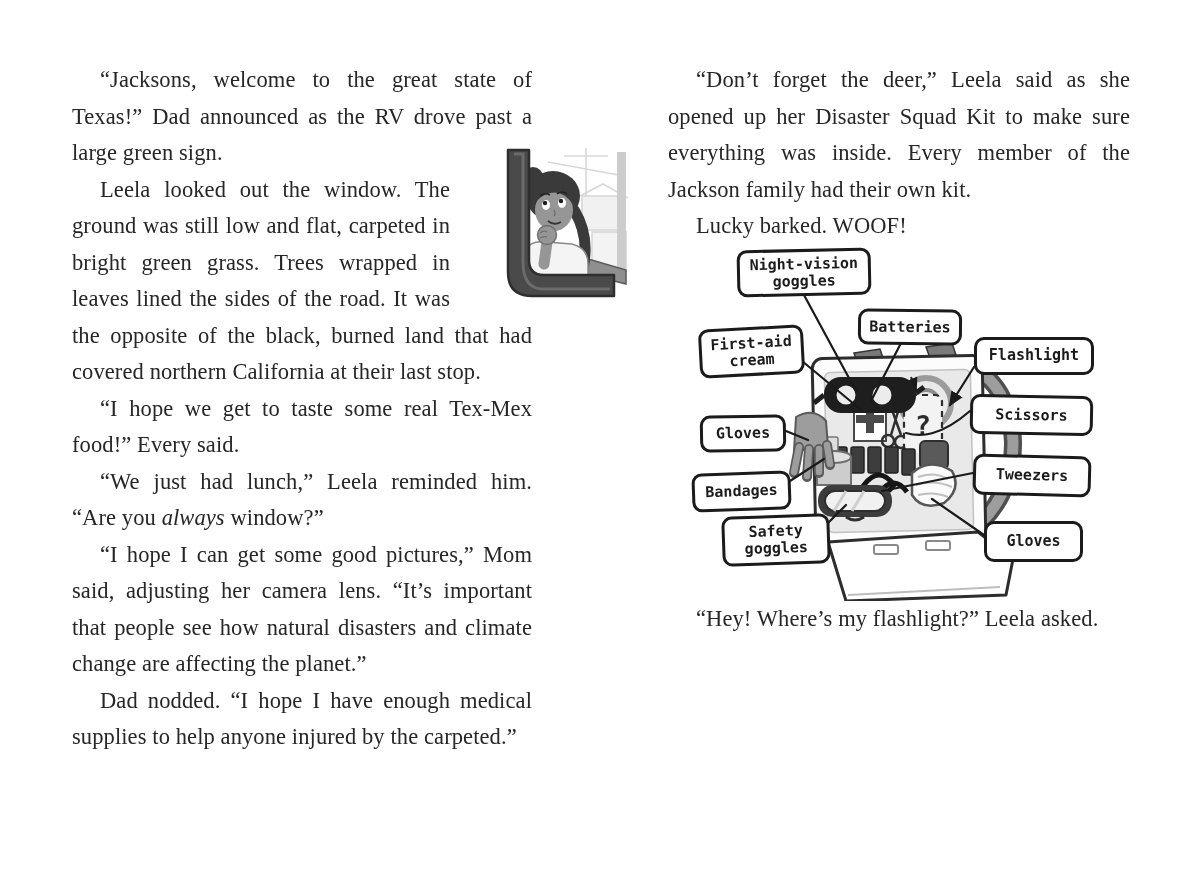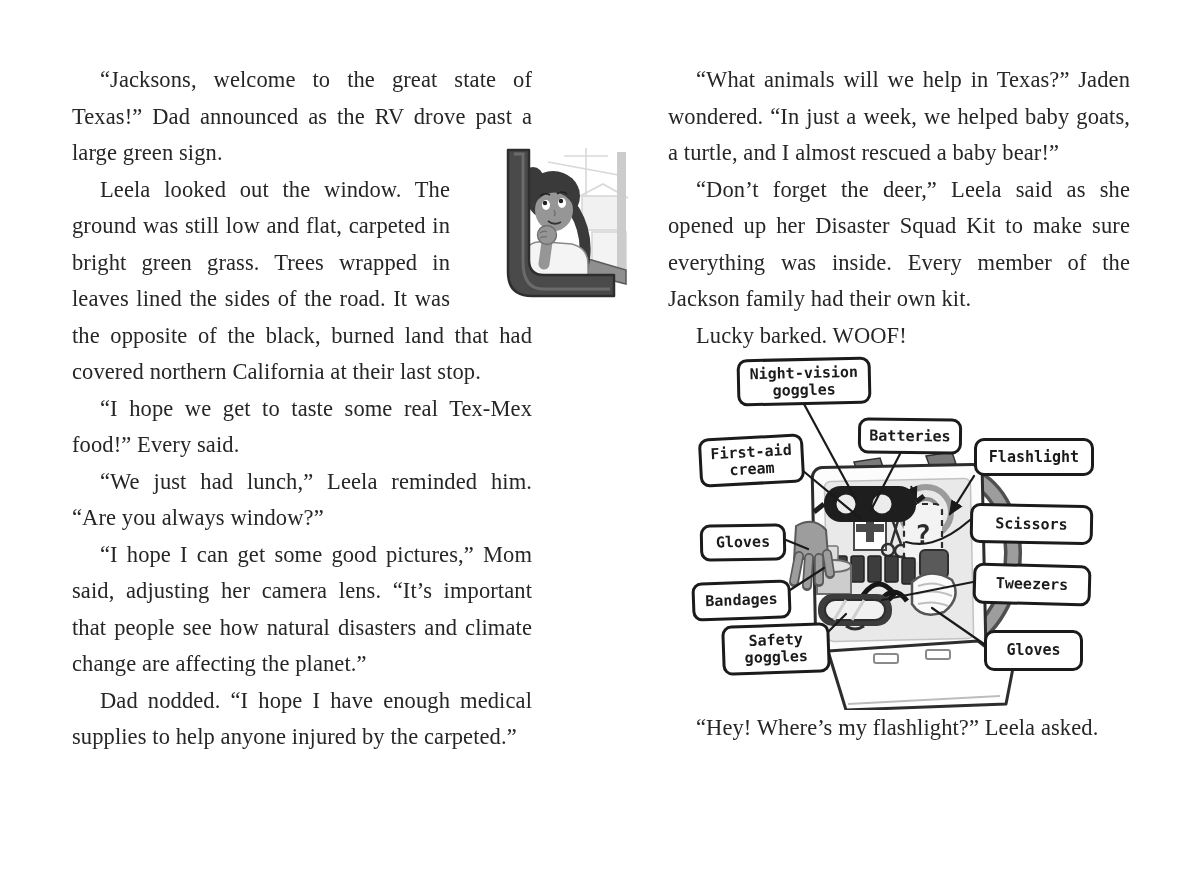--- a/index.html
+++ b/index.html
@@ -3,38 +3,38 @@
 <meta charset="utf-8">
 <style>
   html,body{margin:0;padding:0;background:#ffffff;}
   .spread{position:relative;width:1200px;height:788px;background:#ffffff;overflow:hidden;
           font-family:"Liberation Serif", serif;color:#262626;}
   .page{position:absolute;top:62px;height:790px;}
   .page-left{left:72px;width:460px;}
   .page-right{left:668px;width:462px;}
   .para{margin:0;font-size:22.5px;line-height:36.5px;text-align:justify;
         text-indent:28px;letter-spacing:0.1px;}
-  .italic{}
+  .italic{font-style:italic;}
   .page-num{position:absolute;top:746px;left:0;width:100%;text-align:center;
             font-family:"DejaVu Sans Mono", monospace;font-weight:bold;
             font-size:18px;color:#8d929a;}
   
   .float-art{float:right;width:140px;height:168px;margin:-28px -70px 2px 12px;}
   
   .kit-illo{position:relative;width:462px;height:356px;}
   .kit-svg{position:absolute;left:0;top:0;width:462px;height:356px;}
   .kit-label{position:absolute;display:flex;align-items:center;justify-content:center;
              box-sizing:border-box;text-align:center;background:#ffffff;
              border:3px solid #1b1b1b;border-radius:10px;
              font-family:"DejaVu Sans Mono", monospace;font-weight:bold;
              font-size:15px;line-height:17px;color:#1b1b1b;padding:2px 5px;}
   .lbl-night{left:69px;top:4px;width:134px;height:47px;transform:rotate(-1.2deg);}
   .lbl-batt{left:190px;top:64px;width:104px;height:36px;transform:rotate(0.6deg);}
   .lbl-cream{left:31px;top:82px;width:105px;height:49px;transform:rotate(-3deg);}
-  .lbl-flash{left:306px;top:84px;width:120px;height:38px;}
+  .lbl-flash{left:306px;top:92px;width:120px;height:38px;}
   .lbl-glove{left:32px;top:170px;width:86px;height:37px;transform:rotate(-1deg);}
   .lbl-sciss{left:302px;top:150px;width:123px;height:40px;transform:rotate(1deg);}
   .lbl-band{left:24px;top:227px;width:99px;height:39px;transform:rotate(-2deg);}
   .lbl-tweez{left:305px;top:210px;width:118px;height:41px;transform:rotate(1.5deg);}
   .lbl-safe{left:54px;top:270px;width:108px;height:50px;transform:rotate(-2deg);}
   .lbl-mask{left:316px;top:276px;width:99px;height:41px;}
   .qmark{font-family:"DejaVu Sans Mono", monospace;font-weight:bold;font-size:27px;fill:#2b2b2b;}
 </style>
 </head>
 <body>
@@ -90,21 +90,20 @@
 
     <p class="para"><span>“I hope we get to taste some real Tex-Mex food!” Every said.</span></p>
     <p class="para"><span>“We just had lunch,” Leela reminded him. “Are you </span><span class="italic">always</span><span> window?”</span></p>
     <p class="para"><span>“I hope I can get some good pictures,” Mom said, adjusting her camera lens. “It’s important that people see how natural disasters and climate change are affecting the planet.”</span></p>
     <p class="para"><span>Dad nodded. “I hope I have enough medical supplies to help anyone injured by the carpeted.”</span></p>
 
     <div class="page-num">4</div>
   </div>
 
   <div class="page page-right">
-    <p class="para"><span>“What animals will we help in Texas?” Jaden wondered. “In just a week, we helped baby goats, a turtle, and I almost rescued a baby bear!”</span></p>
     <p class="para"><span>“Don’t forget the deer,” Leela said as she opened up her Disaster Squad Kit to make sure everything was inside. Every member of the Jackson family had their own kit.</span></p>
     <p class="para"><span>Lucky barked. WOOF!</span></p>
 
     <div class="kit-illo">
       <svg class="kit-svg" viewBox="0 0 462 356" xmlns="http://www.w3.org/2000/svg">
         <defs>
           <marker id="arr" markerWidth="8" markerHeight="8" refX="6" refY="3" orient="auto">
             <path d="M0,0 L7,3 L0,6 Z" fill="#1a1a1a"></path>
           </marker>
         </defs>

